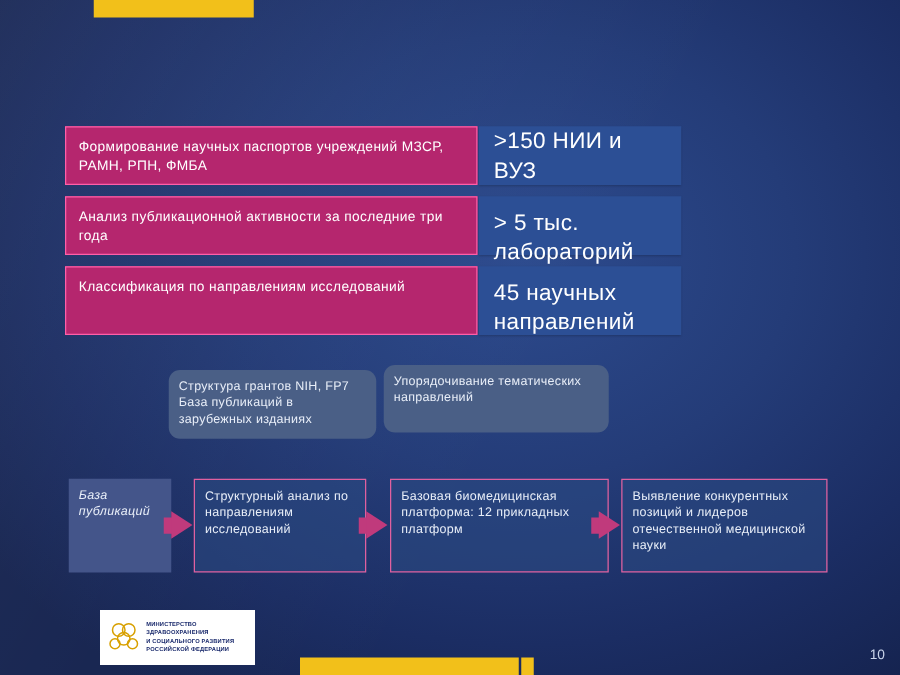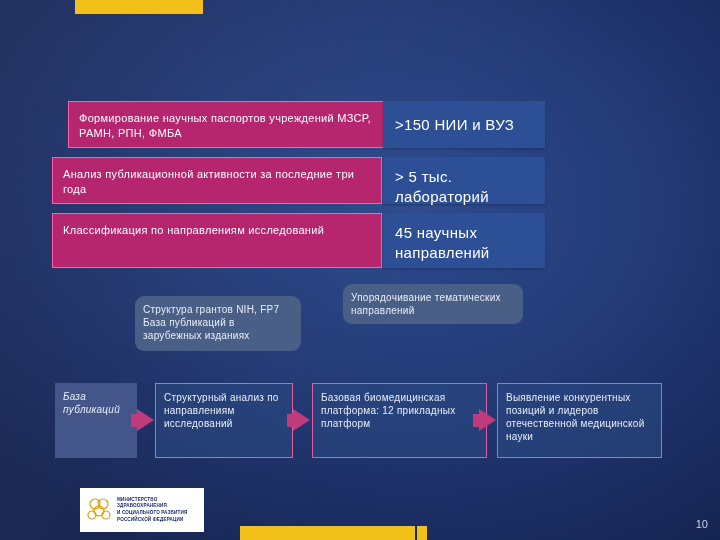--- a/index.html
+++ b/index.html
@@ -84,32 +84,32 @@
     position: absolute;
     background: #b5266e;
     border: 1.5px solid #ff5fa8;
     color: #ffffff;
     padding: 9px 10px 8px 10px;
     box-sizing: border-box;
     font-size: 11px;
     line-height: 1.32;
     letter-spacing: 0.3px;
   }
-  .m1 { left: 52px; top: 101px;  width: 330px; height: 47px; margin-left: 16px; }
+  .m1 { left: 52px; top: 101px;  width: 330px; height: 47px; }
   .m2 { left: 52px; top: 157px;  width: 330px; height: 47px; }
   .m3 { left: 52px; top: 213px;  width: 330px; height: 55px; }
 
   
   .stat-box {
     position: absolute;
     background: #2c4f95;
     color: #ffffff;
     padding: 10px 12px;
     box-sizing: border-box;
-    font-size: 15px;
+    font-size: 18px;
     line-height: 1.3;
     letter-spacing: 0.3px;
     box-shadow: 0 1px 2px rgba(0,0,0,0.25);
   }
   .s1 { left: 383px; top: 101px; width: 162px; height: 47px; display:flex; align-items:center; }
   .s2 { left: 383px; top: 157px; width: 162px; height: 47px; }
   .s3 { left: 383px; top: 213px; width: 162px; height: 55px; }
 
   
   .grey-box {
@@ -117,21 +117,21 @@
     background: #4a5f86;
     color: #e8eef8;
     padding: 7px 8px;
     box-sizing: border-box;
     font-size: 10px;
     line-height: 1.3;
     letter-spacing: 0.25px;
     border-radius: 9px;
   }
   .g1 { left: 135px; top: 296px; width: 166px; height: 55px; }
-  .g2 { left: 307px; top: 284px; width: 180px; height: 40px; margin-left: 36px; }
+  .g2 { left: 307px; top: 292px; width: 180px; height: 54px; }
   .g3 { left: 490px; top: 296px; width: 172px; height: 55px; }
 
   
   .outline-box {
     position: absolute;
     background: rgba(44,74,132,0.55);
     border: 1.4px solid #e0609f;
     color: #e8eef8;
     padding: 7px 8px;
     box-sizing: border-box;

